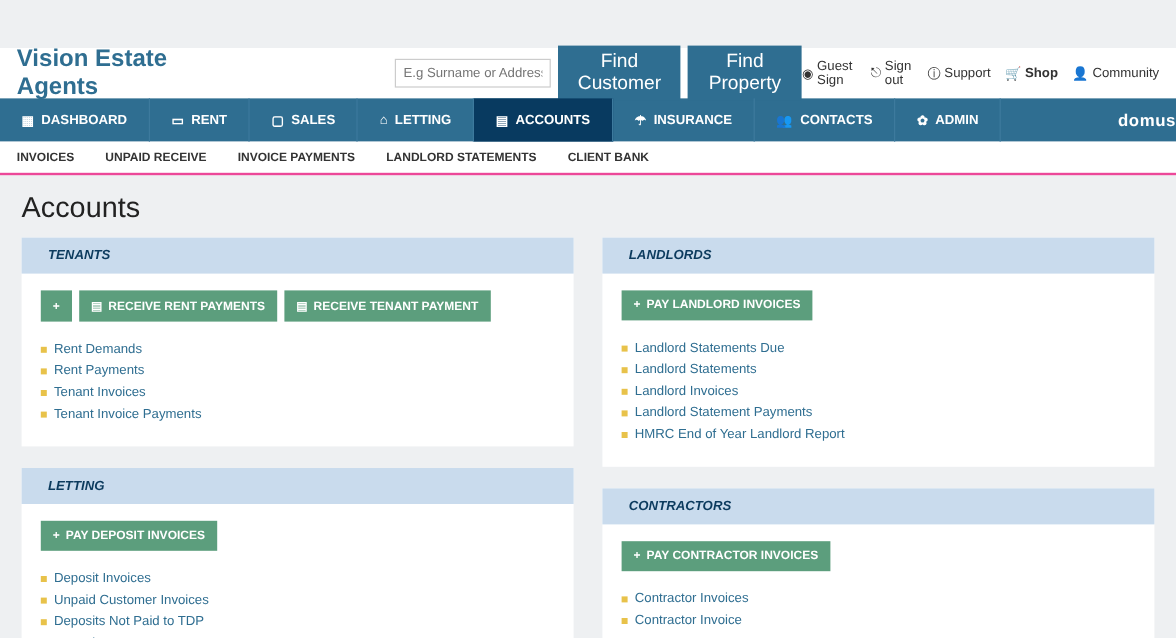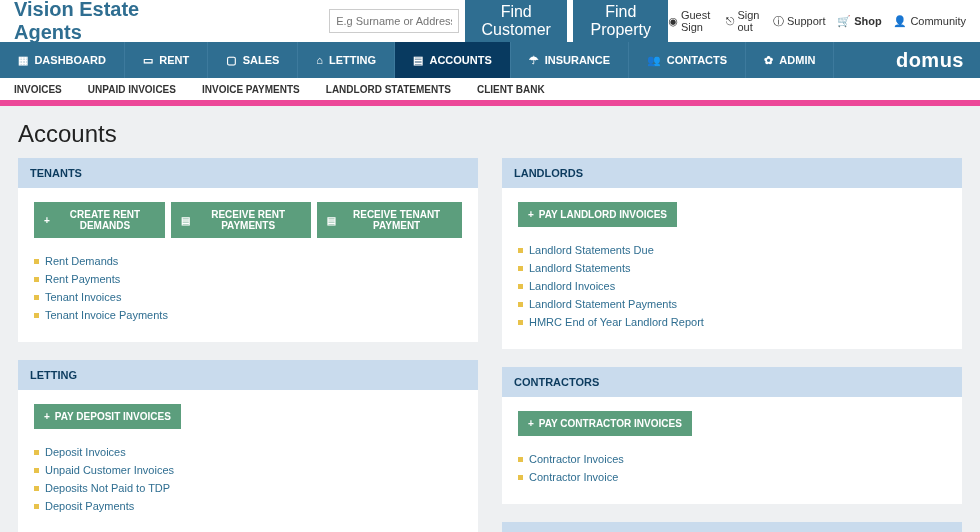--- a/index.html
+++ b/index.html
@@ -1,35 +1,35 @@
 <!DOCTYPE html>
 <html><head>
 <meta charset="utf-8">
 <style>
 * { margin: 0; padding: 0; box-sizing: border-box; }
 body { font-family: Arial, Helvetica, sans-serif; font-size: 12px; background: #eef0f2; color: #333; width: 980px; }
-.topbar { background: #fff; display: flex; align-items: center; padding: 8px 14px; height: 42px; }
+.topbar { background: #fff; display: flex; align-items: center; padding: 8px 14px; height: 42px; margin-top: 40px; }
 .brand { color: #2f6e91; font-size: 20px; font-weight: bold; }
 .topbar-center { margin-left: 140px; display: flex; align-items: center; gap: 6px; }
 .search-input { width: 130px; height: 24px; border: 1px solid #ccc; padding: 0 6px; font-size: 11px; color: #999; }
 .btn-blue { background: #2f6e91; color: #fff; border: none; padding: 5px 10px; font-size: 16px; cursor: pointer; }
 .topbar-right { margin-left: auto; display: flex; align-items: center; gap: 12px; font-size: 11px; }
 .topbar-right a { color: #333; text-decoration: none; display: flex; align-items: center; gap: 3px; cursor: pointer; }
 .topbar-right .ic { font-size: 11px; }
 .mainnav { background: #2f6e91; display: flex; align-items: center; height: 36px; }
 .mainnav .navitem { color: #fff; padding: 0 18px; height: 36px; display: flex; align-items: center; gap: 6px; font-size: 11px; font-weight: bold; cursor: pointer; border-right: 1px solid #3d7a9d; }
 .mainnav .navitem.active { background: #083a60; }
-.mainnav .logo { margin-left: auto; padding-right: 16px; color: #fff; font-size: 20px; font-weight: bold; letter-spacing: 0.5px; }
-.subnav { background: #fff; border-bottom: 6px solid #ec4899; display: flex; align-items: center; height: 28px; padding: 0 14px; gap: 26px; }
+.mainnav .logo { margin-left: auto; color: #fff; font-size: 14px; font-weight: bold; letter-spacing: 0.5px; }
+.subnav { background: #fff; border-bottom: 2px solid #ec4899; display: flex; align-items: center; height: 28px; padding: 0 14px; gap: 26px; }
 .subnav a { color: #333; font-size: 10px; font-weight: bold; text-decoration: none; cursor: pointer; }
 .page-title { font-size: 24px; color: #222; padding: 14px 18px 10px; font-weight: normal; }
 .content { display: flex; gap: 24px; padding: 0 18px 20px; }
 .col { flex: 1; display: flex; flex-direction: column; gap: 18px; }
 .panel { background: #fff; }
-.panel-head { background: #c9dbed; color: #0c3b5e; font-weight: bold; font-size: 11px; padding: 9px 12px; }
+.panel-head { background: #c9dbed; color: #0c3b5e; font-weight: bold; font-size: 11px; padding: 9px 22px; font-style: italic; }
 .panel-body { padding: 14px 16px 18px; }
 .btn-row { display: flex; gap: 6px; margin-bottom: 14px; }
 .btn-green { background: #5c9e7d; color: #fff; border: none; padding: 7px 10px; font-size: 10px; font-weight: bold; cursor: pointer; display: flex; align-items: center; gap: 5px; }
 .linklist { list-style: none; }
 .linklist li { display: flex; align-items: center; gap: 6px; padding: 3px 0; }
 .linklist li .sq { width: 5px; height: 5px; background: #e8c24a; display: inline-block; }
 .linklist li a { color: #2f6e91; text-decoration: none; font-size: 11px; cursor: pointer; }
 </style>
 </head>
 <body>
@@ -96,37 +96,36 @@
     </div>
   <div class="navitem">
       <span>✿</span>
       <span>ADMIN</span>
     </div>
   <div class="logo">domus</div>
 </div>
 
 <div class="subnav">
   <a>INVOICES</a>
-  <a>UNPAID INVOICES</a>
+  <a>UNPAID RECEIVE</a>
   <a>INVOICE PAYMENTS</a>
   <a>LANDLORD STATEMENTS</a>
   <a>CLIENT BANK</a>
 </div>
 
 <h1 class="page-title">Accounts</h1>
 
 <div class="content">
   <div class="col">
     <div class="panel">
       <div class="panel-head">TENANTS</div>
       <div class="panel-body">
         <div class="btn-row">
           <button class="btn-green">
               <span>+</span>
-              <span>CREATE RENT DEMANDS</span>
             </button>
           <button class="btn-green">
               <span>▤</span>
               <span>RECEIVE RENT PAYMENTS</span>
             </button>
           <button class="btn-green">
               <span>▤</span>
               <span>RECEIVE TENANT PAYMENT</span>
             </button>
         </div>

